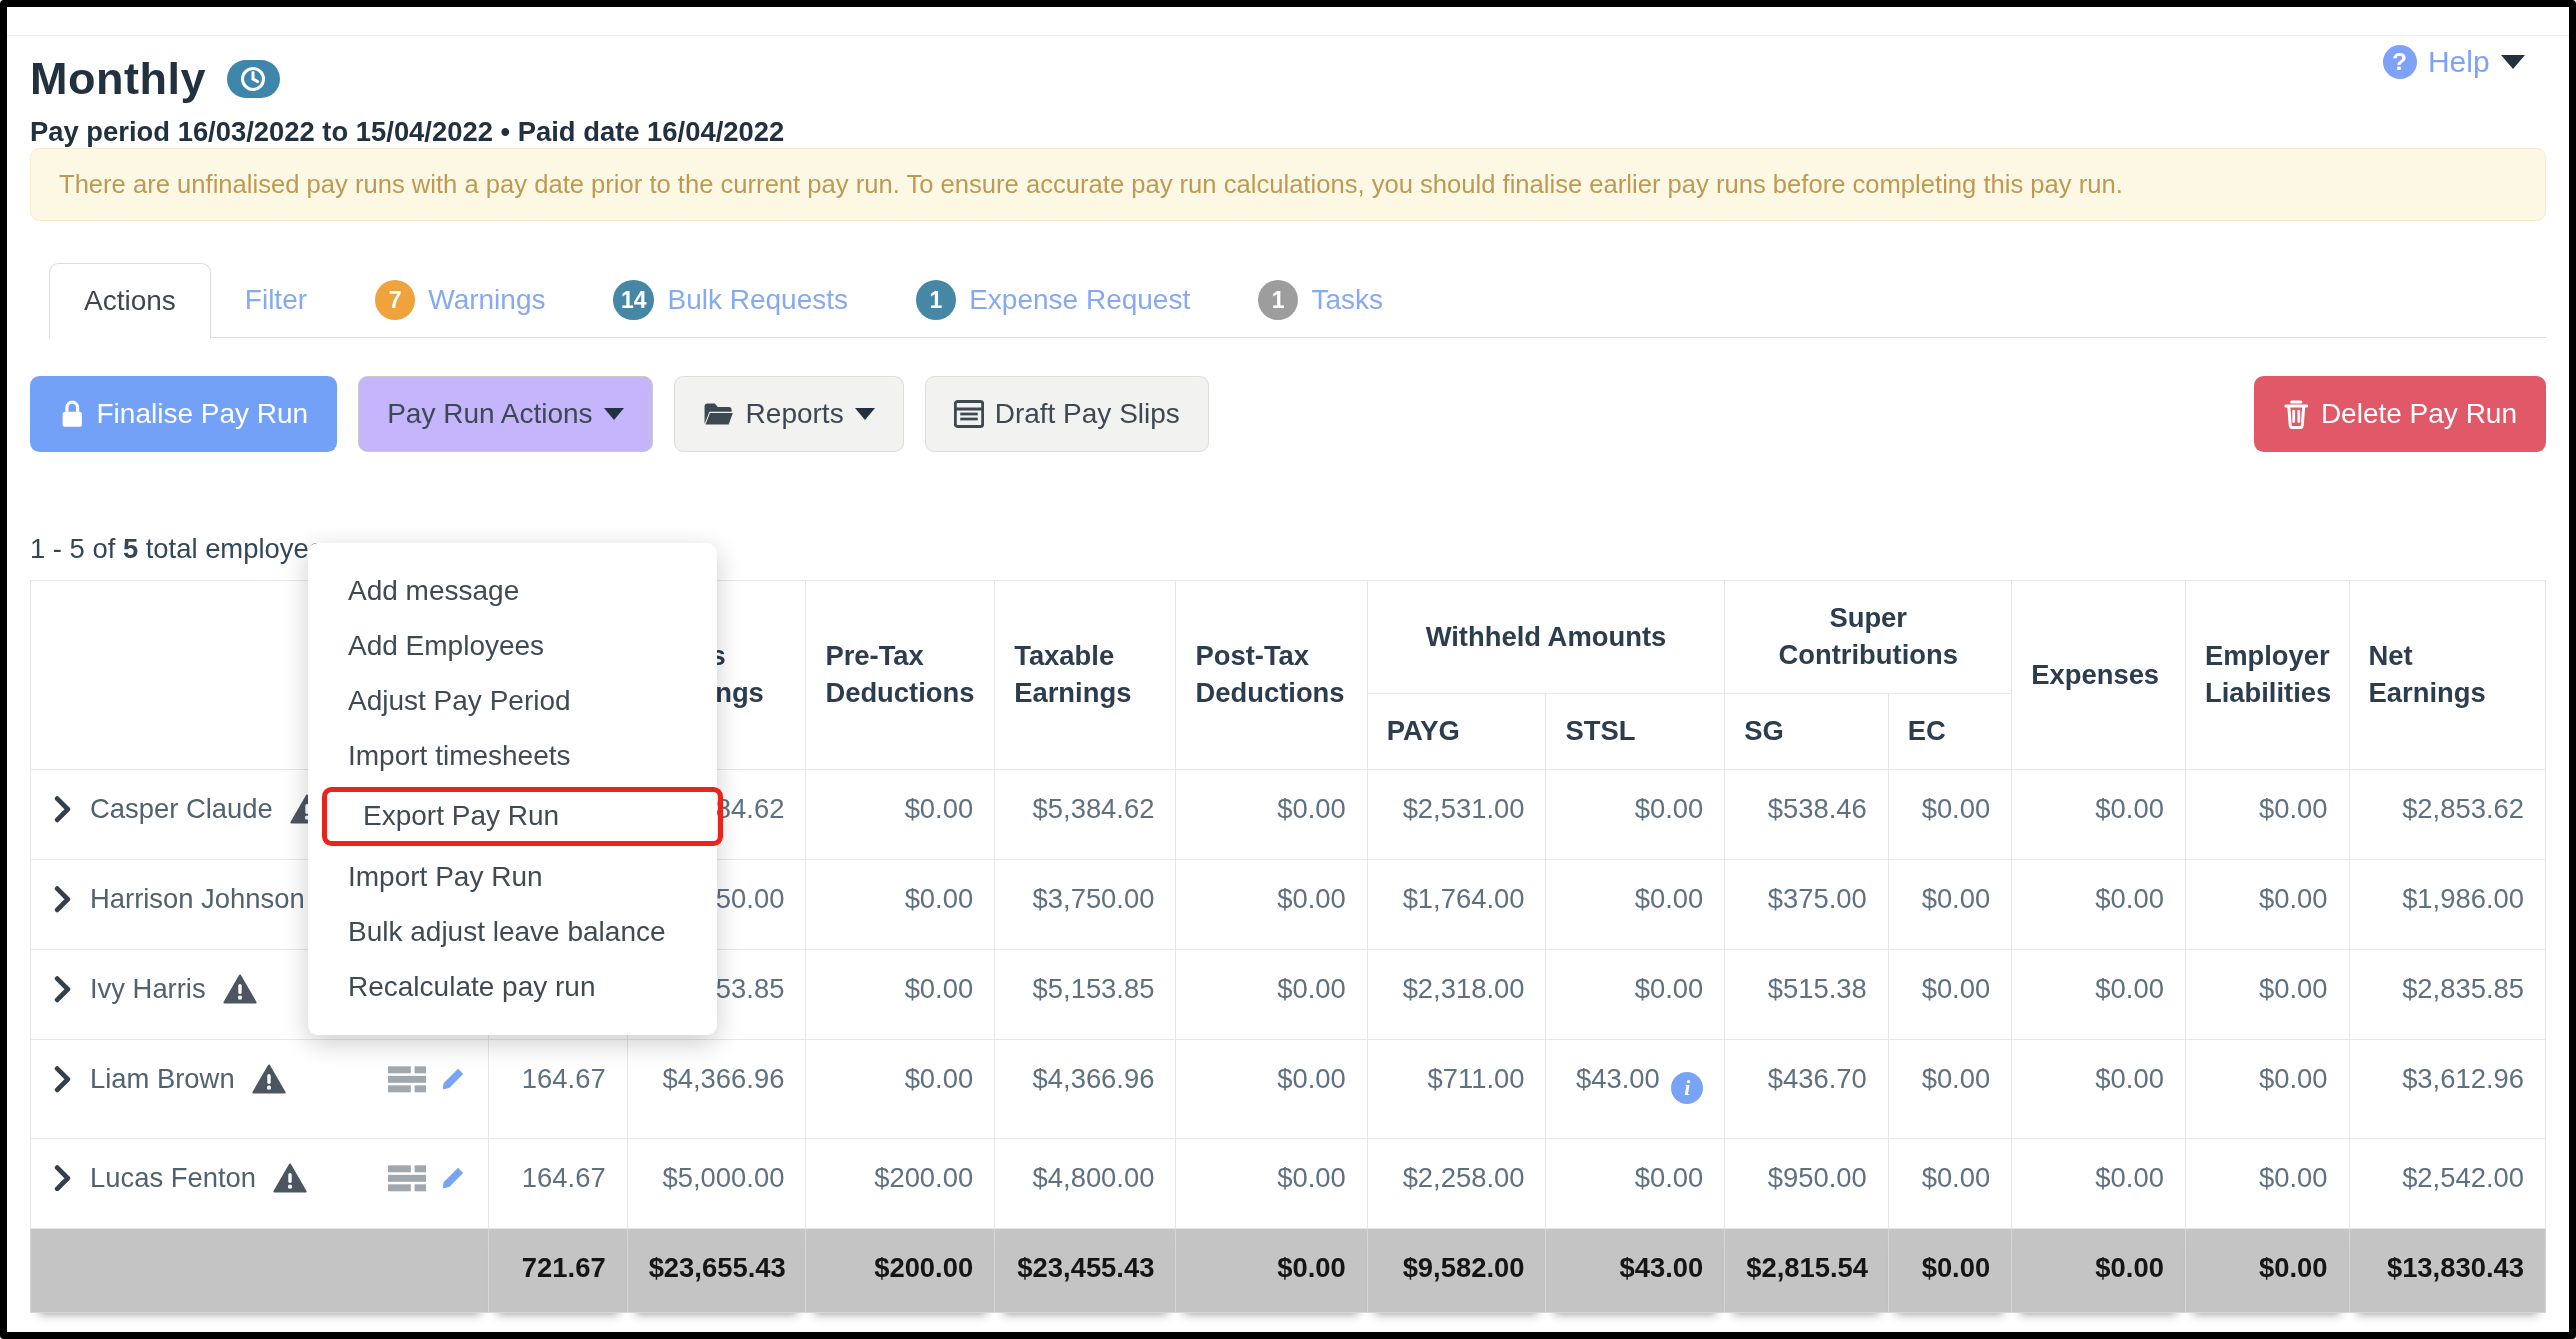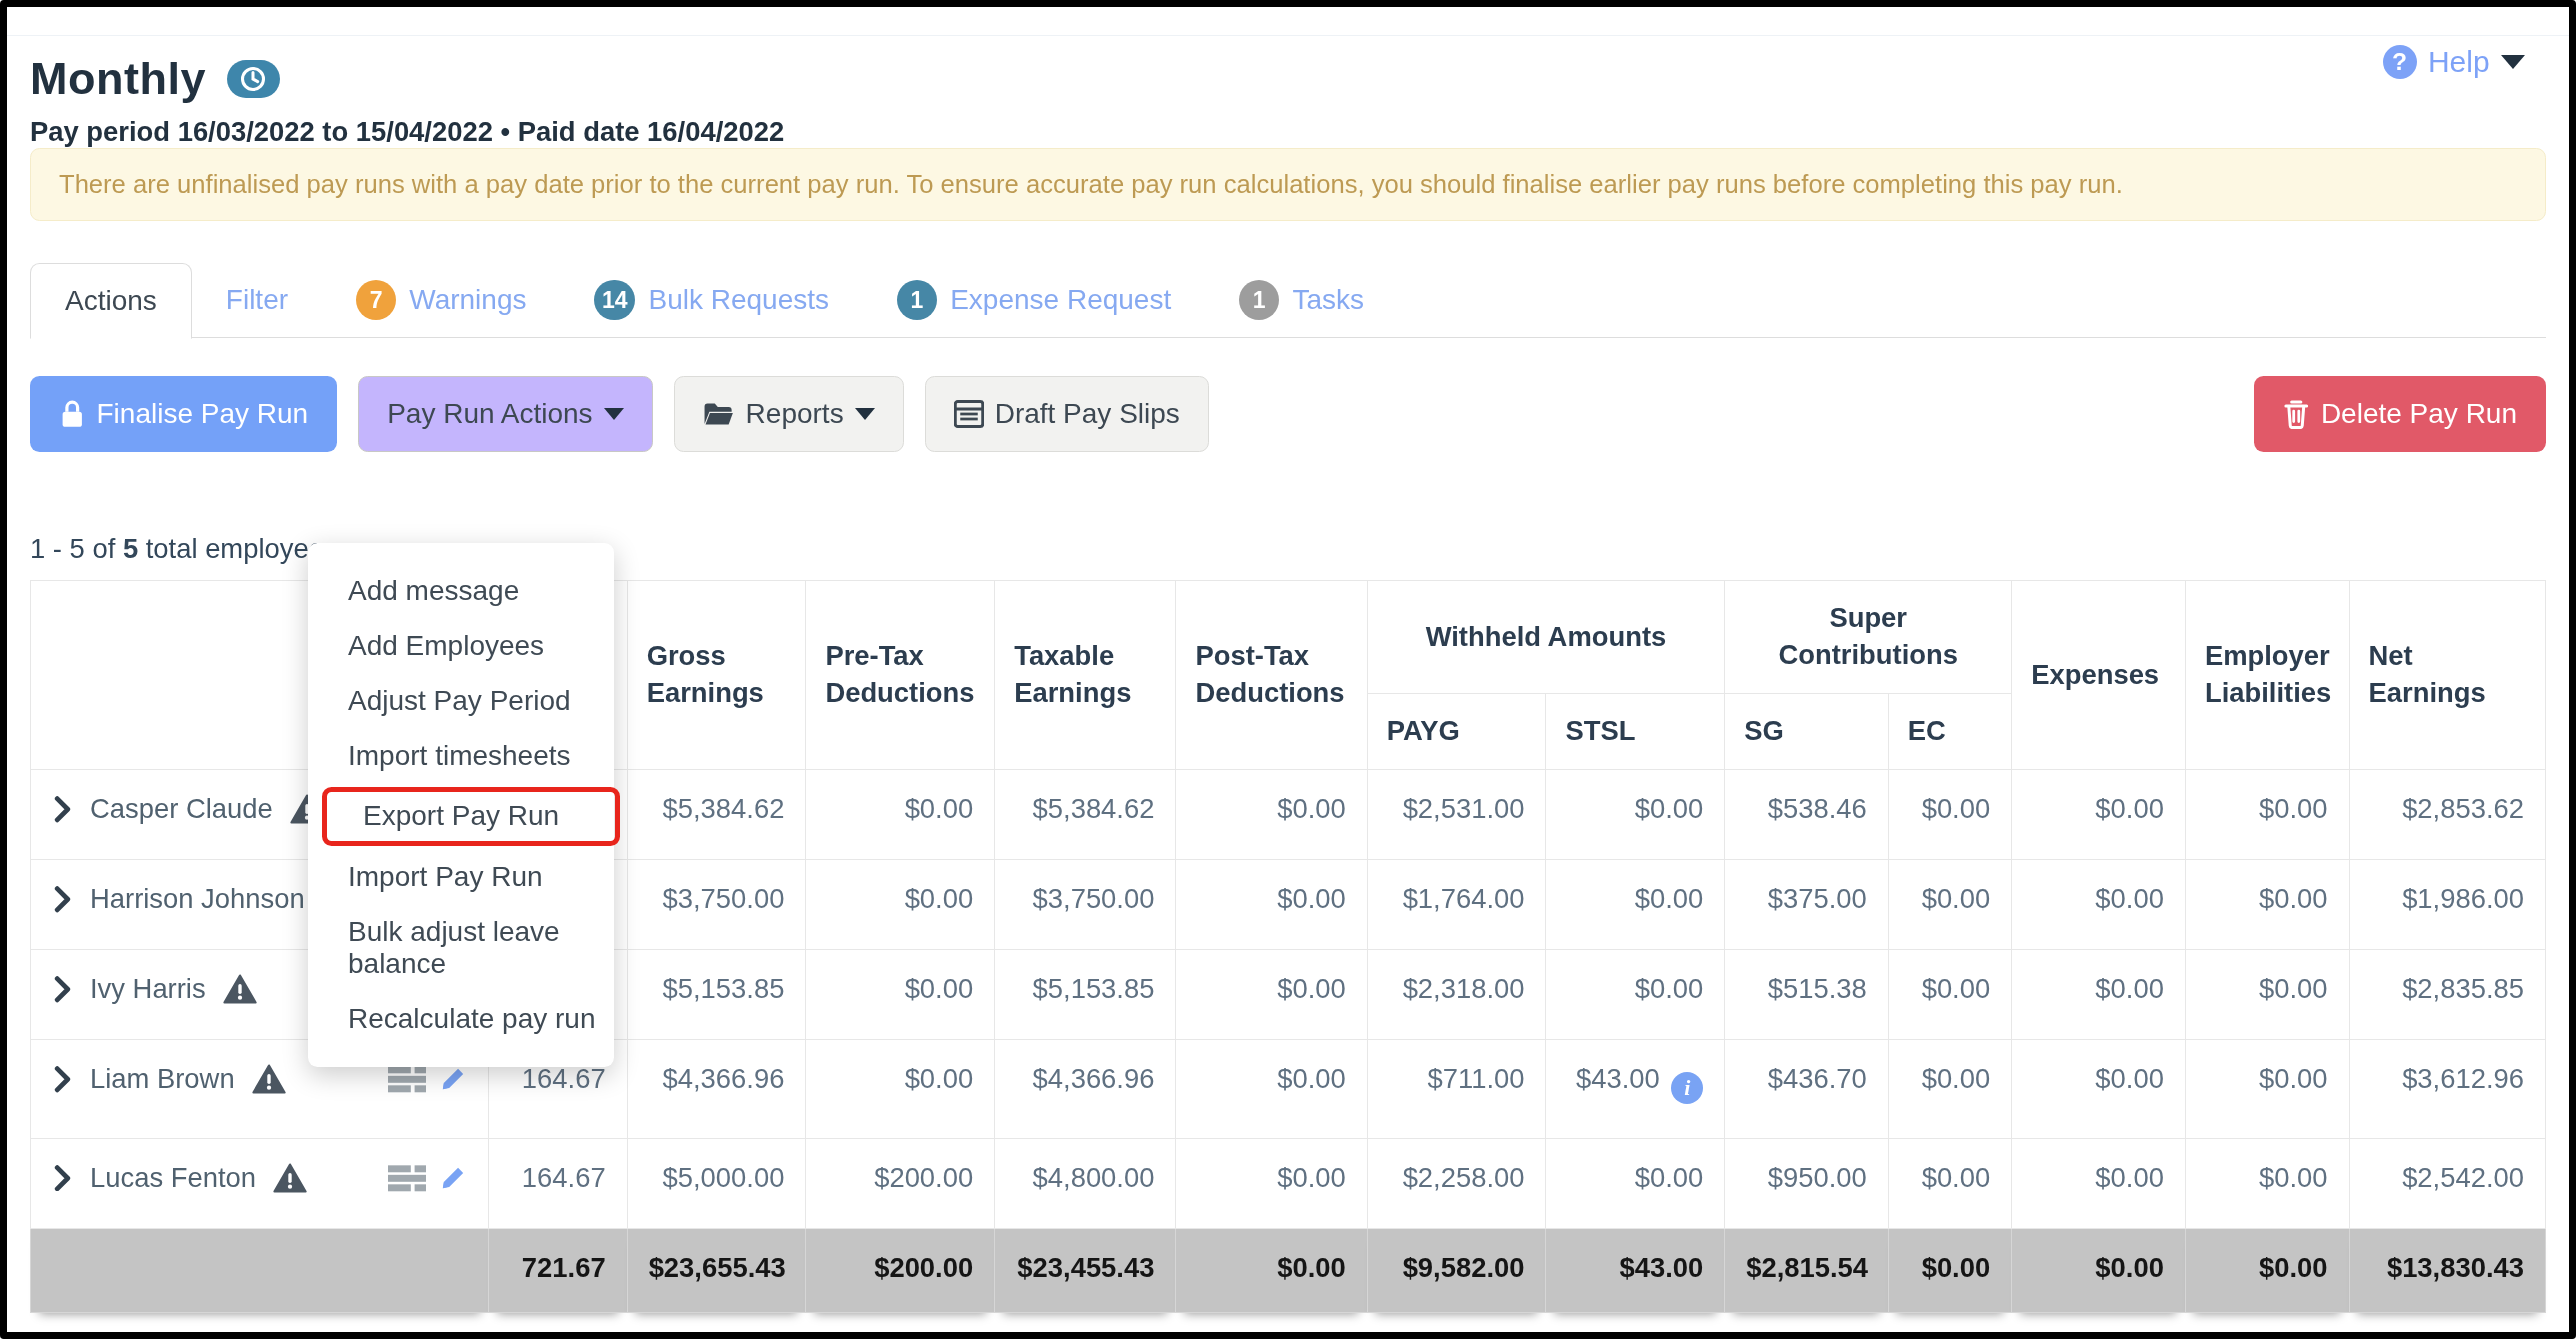--- a/index.html
+++ b/index.html
@@ -13,36 +13,36 @@
   .caret{width:0;height:0;border-left:12.3px solid transparent;border-right:12.3px solid transparent;border-top:14px solid #22313f;display:inline-block;}
   .title-row{display:flex;align-items:center;gap:21px;margin-top:17px;}
   .title{font-size:45px;font-weight:700;color:#22313f;letter-spacing:0.5px;}
   .clock-pill{width:53px;height:38px;border-radius:19px;background:#3e86ab;display:flex;align-items:center;justify-content:center;}
   .subtitle{font-size:27.4px;font-weight:700;color:#22313f;margin-top:11.4px;}
 
   
   .banner{background:#fdf8e3;border:1.9px solid #f5ecc9;border-radius:9.5px;padding:21px 28px;font-size:25.6px;color:#bd9a53;}
 
   
-  .tabs{margin-top:40px;display:flex;align-items:flex-end;border-bottom:1.9px solid #ddd;height:76px;}
+  .tabs{margin-top:40px;display:flex;align-items:flex-end;border-bottom:1.9px solid #ddd;height:76px;margin-left:19px;}
   .tab{display:flex;align-items:center;gap:13.2px;font-size:28px;color:#86a9f1;padding:0 34px;height:74px;cursor:pointer;white-space:nowrap;}
   .tab.active{background:#fff;border:1.9px solid #ddd;border-bottom:1.9px solid #fff;border-radius:9.5px 9.5px 0 0;color:#3d4852;margin-bottom:-1.9px;}
   .badge{min-width:40px;height:40px;border-radius:20px;color:#fff;font-size:23px;font-weight:700;display:inline-flex;align-items:center;justify-content:center;padding:0 7.6px;box-sizing:border-box;}
 
   
   .toolbar{margin-top:38px;display:flex;gap:21px;align-items:center;}
   .btn{display:inline-flex;align-items:center;gap:11px;font-size:28px;height:76px;padding:0 28px;border-radius:9.5px;border:1.9px solid transparent;box-sizing:border-box;cursor:pointer;white-space:nowrap;}
   .btn-primary{background:#74a1f8;color:#fff;}
   .btn-active{background:#c4b5fd;border-color:#c8c8c5;color:#3d4852;}
   .btn-default{background:#f2f2f0;border-color:#dcdcd9;color:#3d4852;}
   .btn-danger{background:#e15968;color:#fff;margin-left:auto;}
   .btn .caret{border-top-color:#22313f;border-left-width:10.4px;border-right-width:10.4px;border-top-width:12.3px;}
 
   
-  .menu{position:absolute;left:301px;top:536px;width:306px;background:#fff;border-radius:9.5px;box-shadow:0 7.6px 26.5px rgba(0,0,0,.2);padding:21px 0;z-index:50;}
+  .menu{position:absolute;left:301px;top:536px;width:409px;background:#fff;border-radius:9.5px;box-shadow:0 7.6px 26.5px rgba(0,0,0,.2);padding:21px 0;z-index:50;}
   .menu-item{font-size:28px;color:#3f4a54;padding:11.4px 0 11.4px 40px;cursor:pointer;}
   .menu-item.highlighted{border:5.7px solid #e8251c;border-radius:9.5px;margin:3.8px -5.7px;padding:8.5px 0 8.5px 36px;}
 
   
   .summary{margin-top:81px;font-size:27.4px;color:#33475a;}
   .summary b{font-weight:700;}
 
   
   table{width:100%;border-collapse:collapse;margin-top:15px;table-layout:fixed;}
   th,td{border:1.9px solid #e7e7e7;box-sizing:border-box;}

